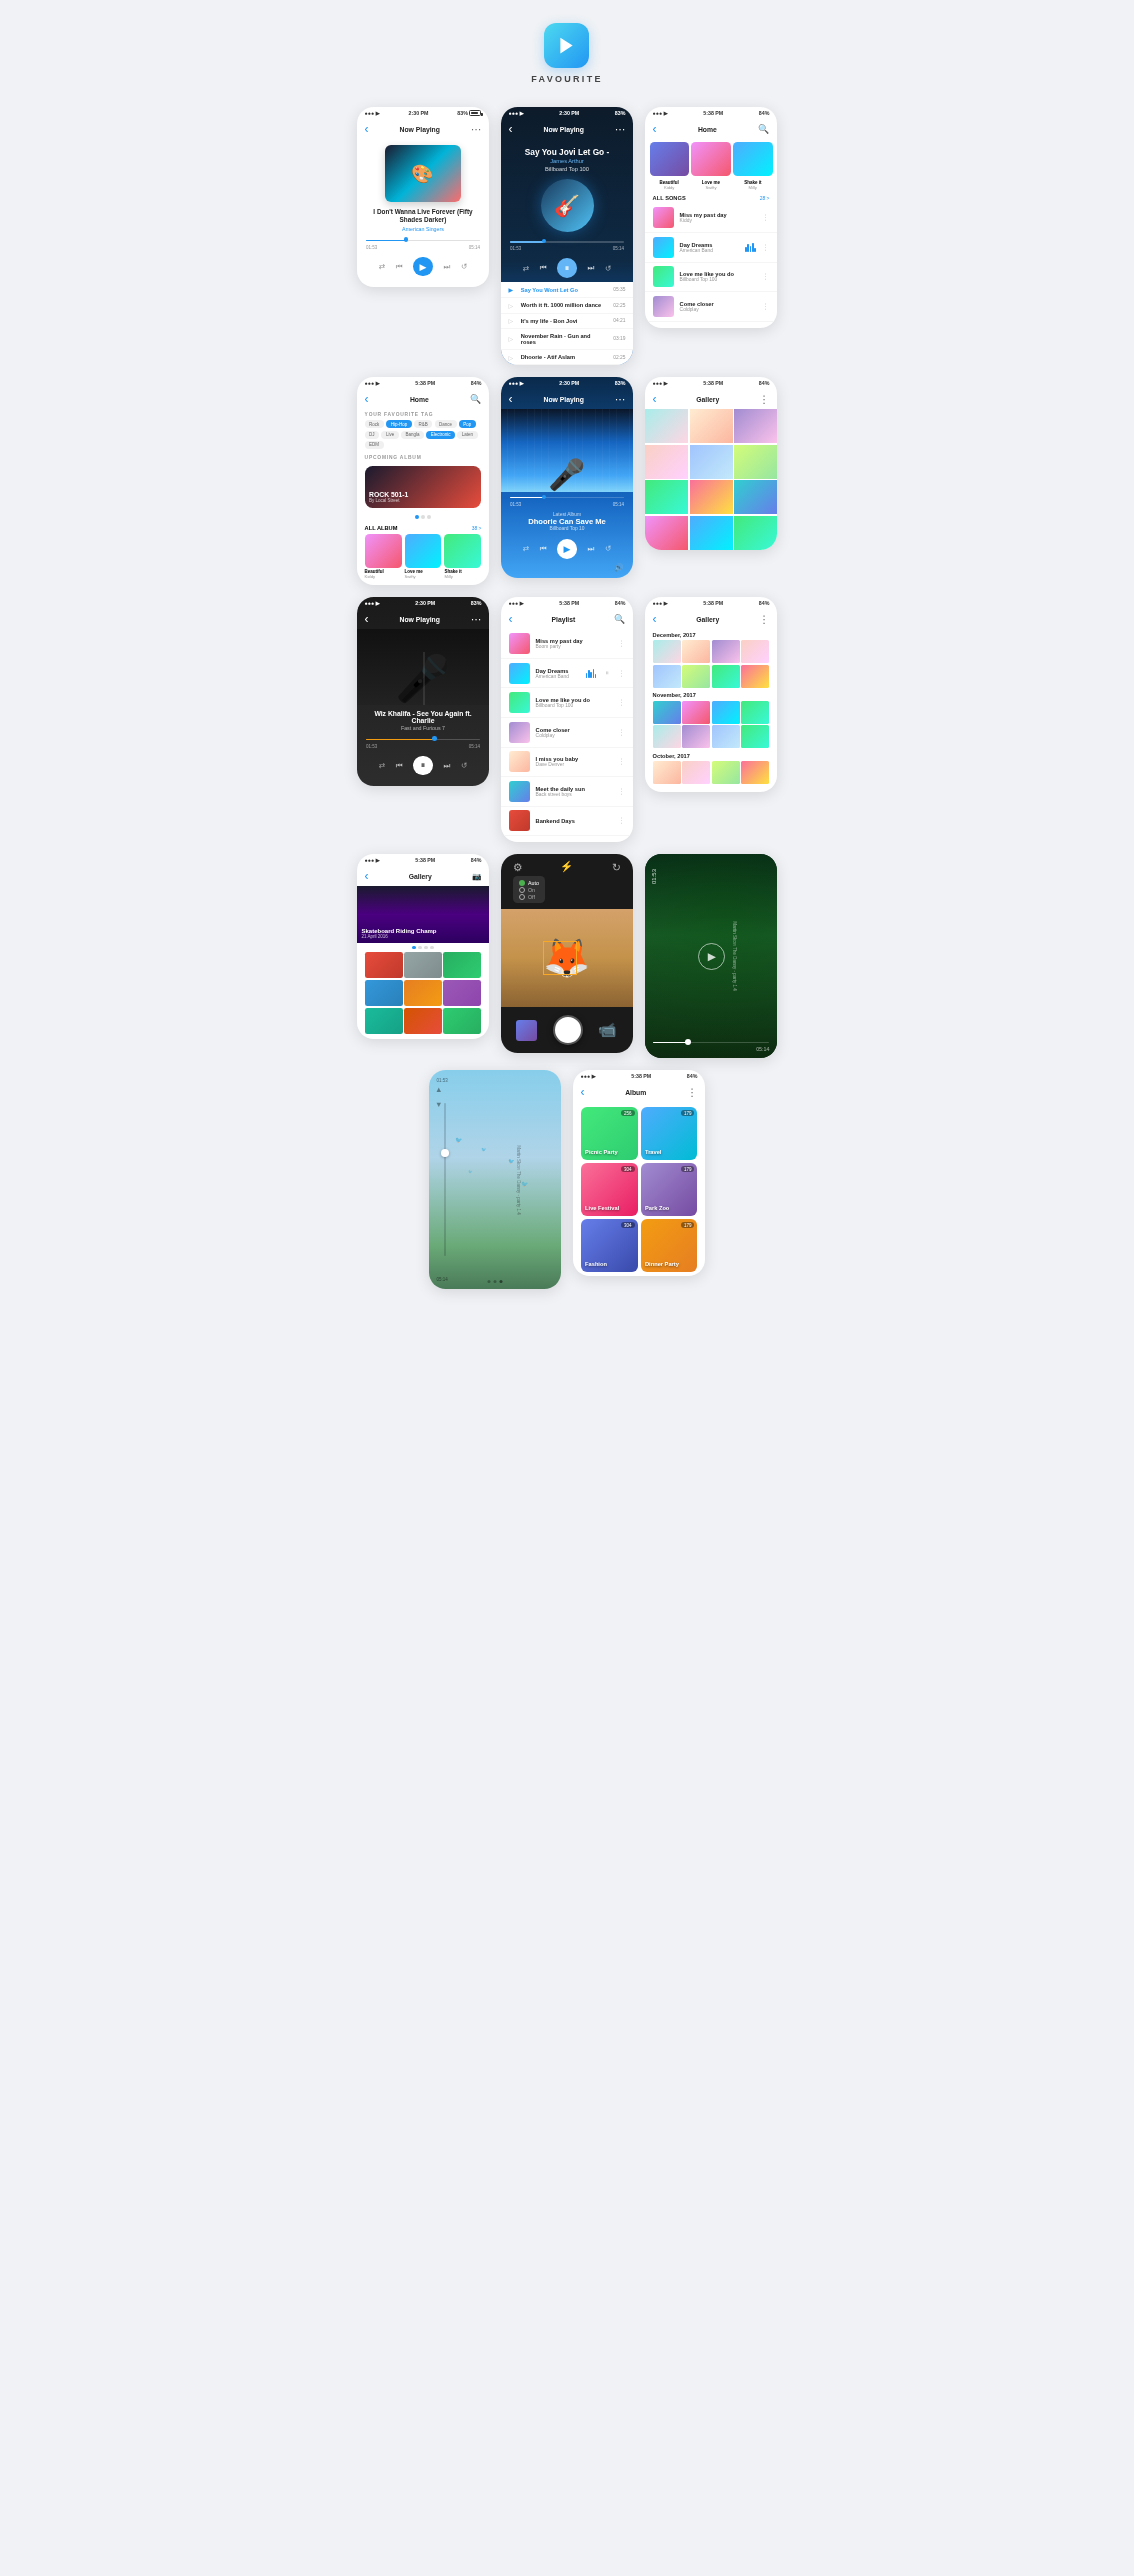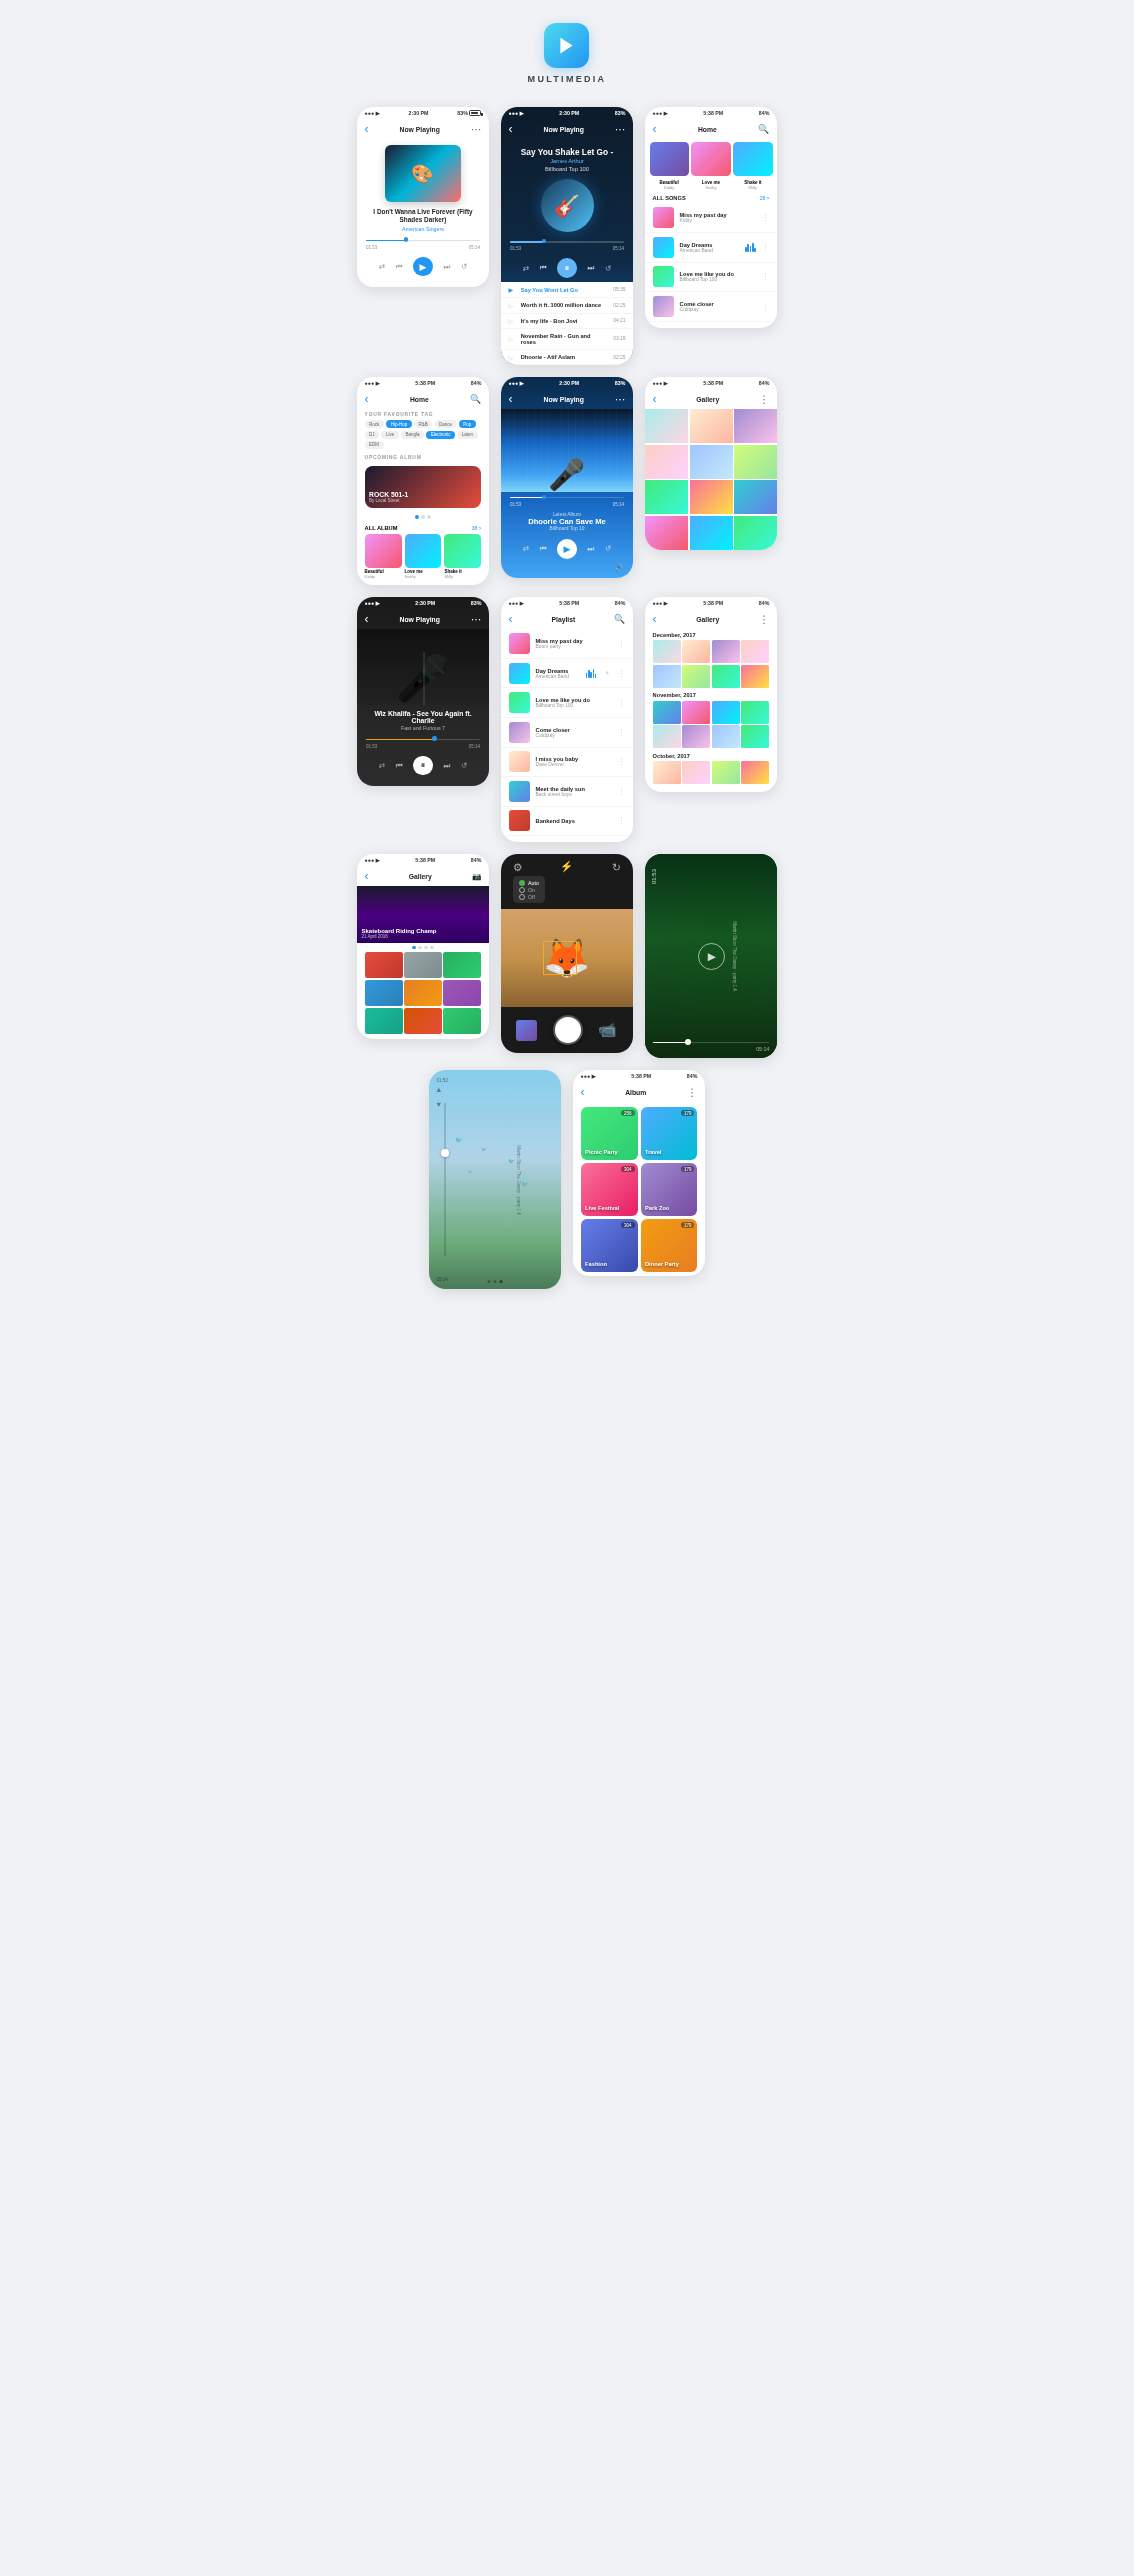--- a/index.html
+++ b/index.html
@@ -198,21 +198,21 @@
   </style>
 </head>
 <body>
 
 <div class="app-header">
   <div class="app-icon">
     <svg viewBox="0 0 24 24">
         <polygon points="5,3 19,12 5,21"></polygon>
       </svg>
   </div>
-  <div class="app-title">MULTIMEDIA</div>
+  <div class="app-title">FAVOURITE</div>
 </div>
 
 <div class="row" style="align-items:flex-start;">
 
   <div class="phone" style="width:132px;">
     <div class="status-bar">
       <span>●●● ▶ </span>
       <span>2:30 PM</span>
       <div class="battery">
         <span>83%</span>
@@ -260,21 +260,21 @@
       <span>●●● ▶</span>
       <span>2:30 PM</span>
       <span>83%</span>
     </div>
     <div class="nav-bar">
       <span class="back" style="color:white;">‹</span>
       <span class="title white">Now Playing</span>
       <span class="more" style="color:white;">⋯</span>
     </div>
     <div class="song-center">
-      <div class="song-title">Say You Shake Let Go -</div>
+      <div class="song-title">Say You Jovi Let Go -</div>
       <div class="song-subtitle" style="color:#64b5f6;">James Arthur</div>
       <div class="song-subtitle">Billboard Top 100</div>
     </div>
     <div class="dark-album-art">🎸</div>
     <div class="progress-bar-container">
       <div class="progress-bar" style="background:rgba(255,255,255,0.2);">
         <div class="progress-fill" style="width:30%; background:#64b5f6;"></div>
       </div>
     </div>
     <div class="time-labels" style="color:rgba(255,255,255,0.6);">

